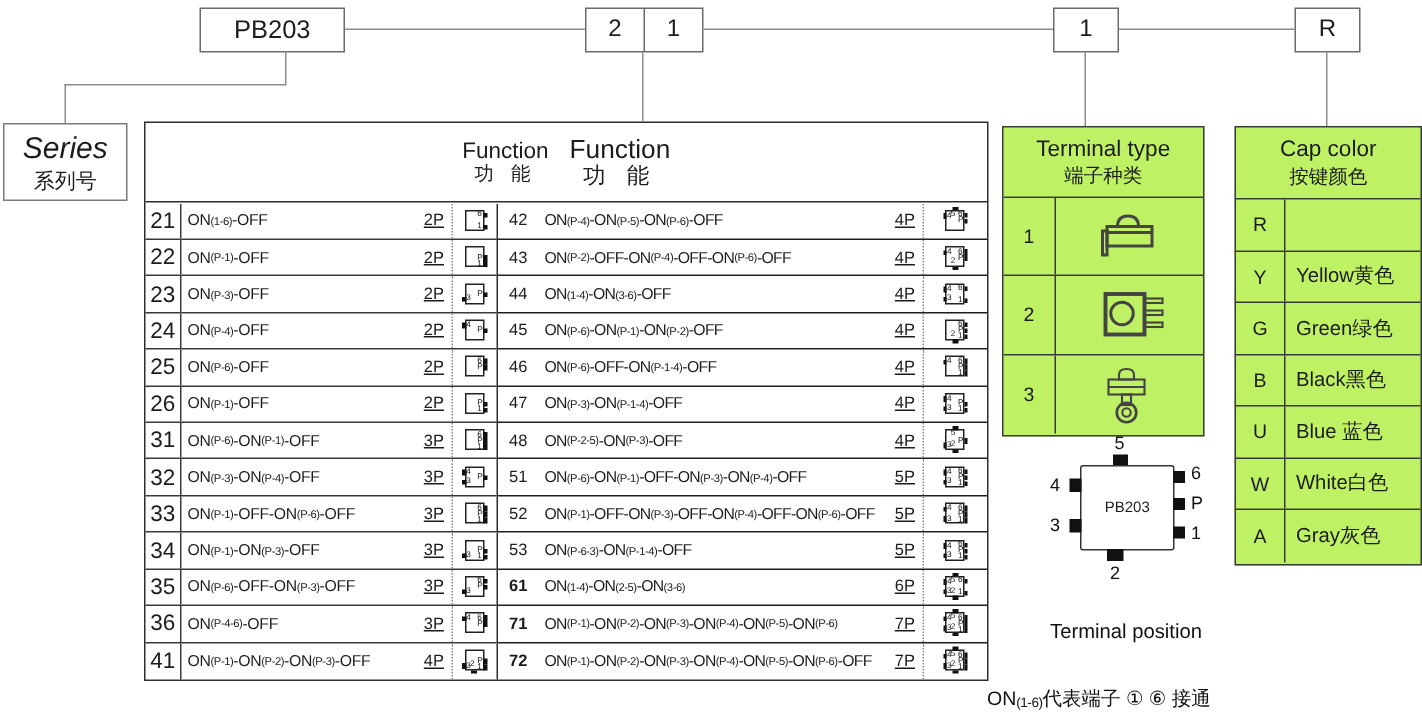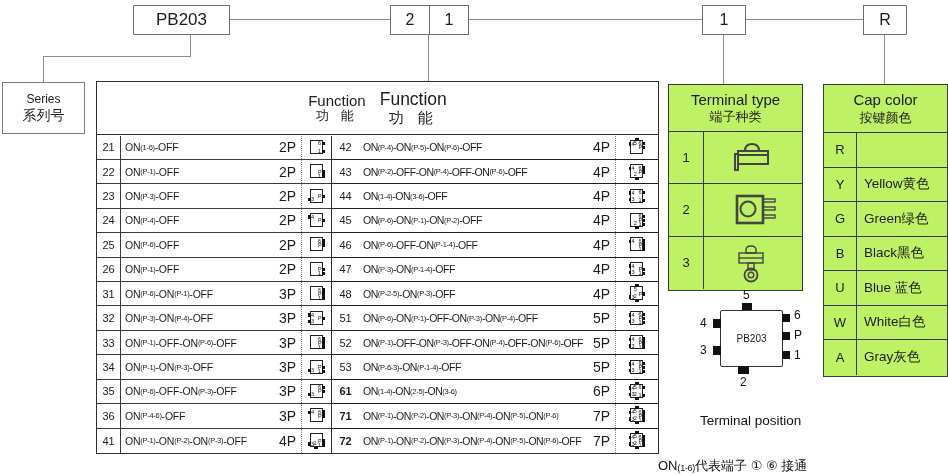--- a/index.html
+++ b/index.html
@@ -5,42 +5,42 @@
   html,body{margin:0;padding:0;background:#fff;}
   #page{position:relative;width:948px;height:475px;background:#fff;overflow:hidden;
         font-family:"Liberation Sans","DejaVu Sans",sans-serif;color:#1c1c1c;}
   .line{position:absolute;background:#8c8c8c;}
   .codebox{position:absolute;border:1px solid #6b6b6b;background:#fff;display:flex;
            align-items:center;justify-content:center;font-size:17px;}
   .codebox .cell2{flex:1;display:flex;align-items:center;justify-content:center;height:100%;font-size:16px;}
   .codebox .cell2:first-child{border-right:1px solid #6b6b6b;}
   .hbox{position:absolute;border:1px solid #7a7a7a;background:#fff;display:flex;flex-direction:column;
         align-items:center;justify-content:center;line-height:1.25;}
-  .hbox .en{font-size:12px;}
+  .hbox .en{font-size:20px;font-style:italic;}
   .hbox .zh{font-size:14px;}
   
   #ftable{position:absolute;left:96px;top:81px;width:561px;height:371px;border:1.5px solid #2e2e2e;background:#fff;}
   #fhead{position:absolute;left:0;top:0;right:0;height:52px;border-bottom:1.5px solid #2e2e2e;
          display:flex;align-items:center;justify-content:center;gap:14px;}
   .fh{display:flex;flex-direction:column;align-items:center;line-height:1.15;}
   .fh1 .en{font-size:15px;} .fh1 .zh{font-size:13px;letter-spacing:4px;}
   .fh2 .en{font-size:17.5px;} .fh2 .zh{font-size:15px;letter-spacing:5px;}
   #fbody{position:absolute;left:0;top:53.5px;right:0;bottom:0;display:grid;grid-template-rows:repeat(13,1fr);}
   .frow{display:flex;min-height:0;}
   .lhalf{width:234px;display:flex;border-bottom:1px solid #3a3a3a;box-sizing:border-box;}
   .rhalf{flex:1;display:flex;border-left:1.5px solid #2e2e2e;border-bottom:1.8px solid #1f1f1f;box-sizing:border-box;}
   .frow:last-child .lhalf,.frow:last-child .rhalf{border-bottom:none;}
   .cell{display:flex;align-items:center;box-sizing:border-box;min-width:0;}
-  .num{width:24px;justify-content:center;font-size:11px;border-right:1px solid #3a3a3a;}
+  .num{width:24px;justify-content:center;font-size:15px;border-right:1px solid #3a3a3a;}
   .rhalf .num{width:27px;border-right:none;font-size:11px;}
   .bold{font-weight:bold;}
   .fn{flex:1;padding-left:4px;font-size:10.5px;white-space:nowrap;overflow:hidden;letter-spacing:-0.2px;}
   .rhalf .fn{letter-spacing:-0.45px;}
   .sub{font-size:7.5px;vertical-align:-1px;letter-spacing:-0.3px;}
-  .poles{width:26px;justify-content:flex-end;padding-right:5px;font-size:14px;}
+  .poles{width:26px;justify-content:flex-end;padding-right:5px;font-size:11px;text-decoration:underline;}
   .icell{width:30px;justify-content:center;border-left:1px dotted #8a8a8a;}
   .rhalf .icell{width:43px;}
   .picon{position:relative;display:inline-block;width:18px;height:20px;}
   .psq{position:absolute;left:2px;top:2.5px;width:13px;height:14px;border:1px solid #222;box-sizing:border-box;}
   .pnub{position:absolute;background:#111;}
   .plab{position:absolute;font-size:5.5px;line-height:1;color:#111;}
   
   .stable{position:absolute;border:1.5px solid #3a3a3a;background:#bef264;}
   .sthead{display:flex;flex-direction:column;align-items:center;justify-content:center;
           border-bottom:1.5px solid #3a3a3a;line-height:1.25;box-sizing:border-box;}

